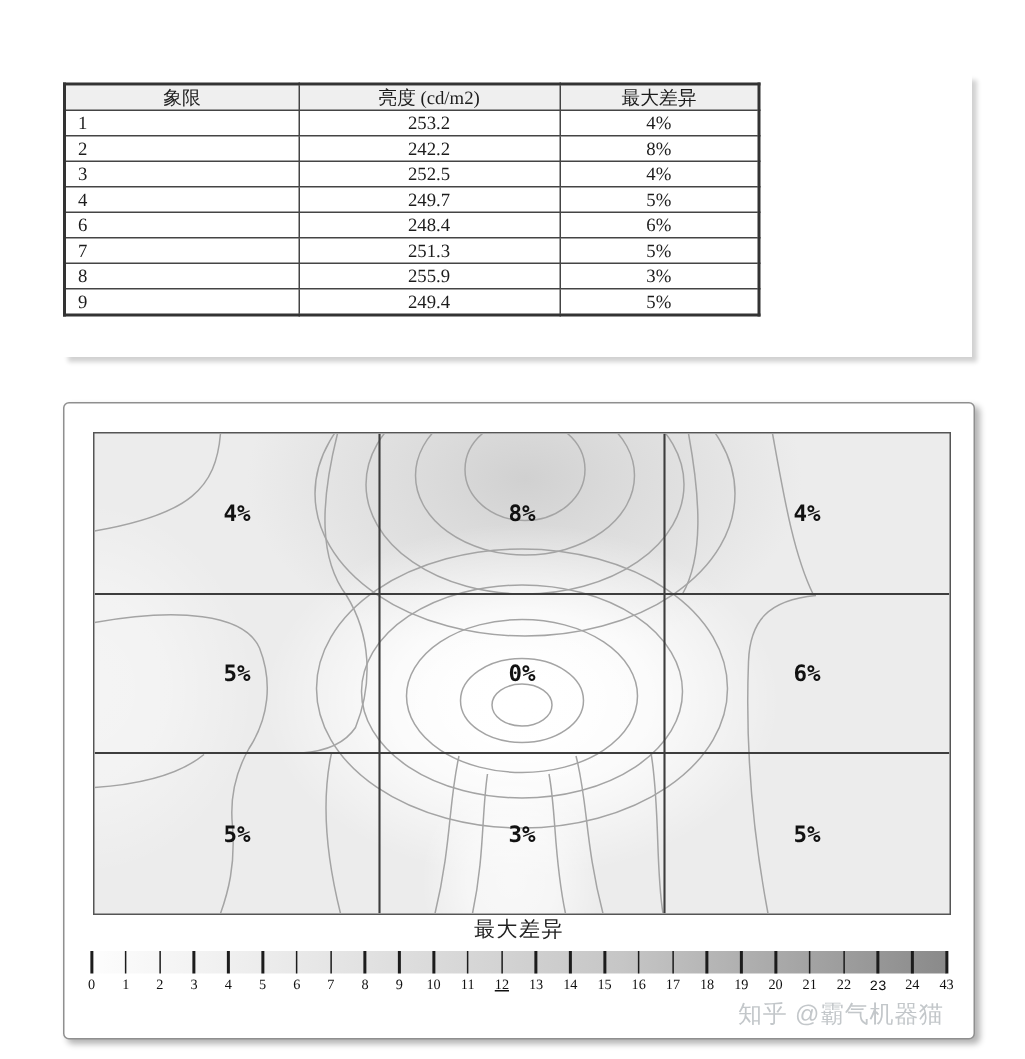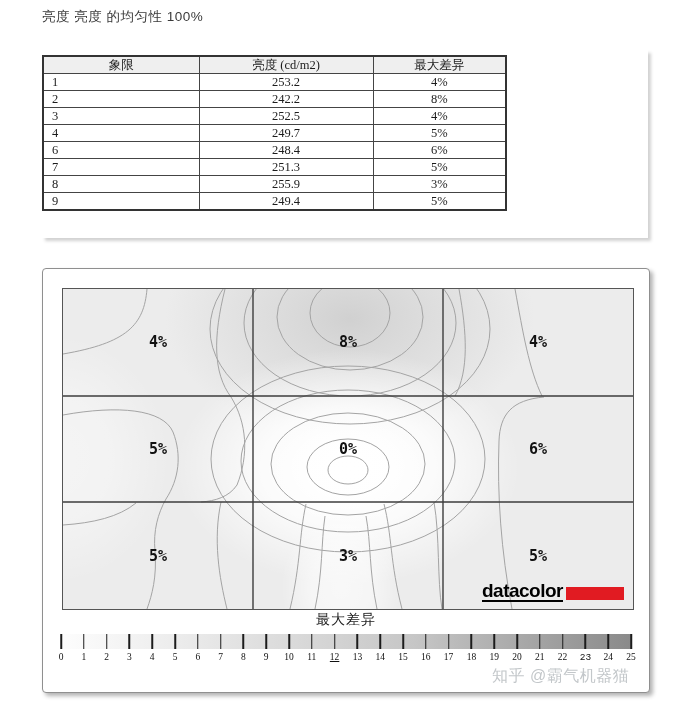--- a/index.html
+++ b/index.html
@@ -47,21 +47,20 @@
 
   
   .watermark{position:absolute;left:492px;top:666px;font-size:16px;font-weight:500;color:#c3c7ca;
     letter-spacing:0.5px;z-index:5;white-space:nowrap;}
 </style>
 </head>
 <body>
 
 <div class="page">
 
-  <div class="page-title">亮度 亮度 的均匀性 100%</div>
 
   <div class="report-panel">
     <table class="uni">
       <colgroup>
           <col class="w0">
           <col class="w1">
           <col class="w2">
         </colgroup>
       <thead>
         <tr>
@@ -185,24 +184,20 @@
         <span>8%</span>
         <span>4%</span>
         <span>5%</span>
         <span>0%</span>
         <span>6%</span>
         <span>5%</span>
         <span>3%</span>
         <span>5%</span>
       </div>
 
-      <div class="dc-logo">
-        <span class="dc-text">datacolor</span>
-        <span class="dc-red" id="dcRed" style="background: rgb(225, 27, 34);"></span>
-      </div>
     </div>
 
     <div class="scale-title">最大差异</div>
     <div class="colorbar">
         <div class="cb-tick" style="left: 0%;"></div>
         <div class="cb-tick" style="left: 4%;"></div>
         <div class="cb-tick" style="left: 8%;"></div>
         <div class="cb-tick" style="left: 12%;"></div>
         <div class="cb-tick" style="left: 16%;"></div>
         <div class="cb-tick" style="left: 20%;"></div>
@@ -246,18 +241,18 @@
         <span class="cb-num" style="left: 60%;">15</span>
         <span class="cb-num" style="left: 64%;">16</span>
         <span class="cb-num" style="left: 68%;">17</span>
         <span class="cb-num" style="left: 72%;">18</span>
         <span class="cb-num" style="left: 76%;">19</span>
         <span class="cb-num" style="left: 80%;">20</span>
         <span class="cb-num" style="left: 84%;">21</span>
         <span class="cb-num" style="left: 88%;">22</span>
         <span class="cb-num" style="left: 92%; font-family: Liberation Mono, monospace;">23</span>
         <span class="cb-num" style="left: 96%;">24</span>
-        <span class="cb-num" style="left: 100%;">25</span>
+        <span class="cb-num" style="left: 100%;">43</span>
       </div>
   </div>
 
   <div class="watermark">知乎 @霸气机器猫</div>
 </div>
 
 </body></html>

